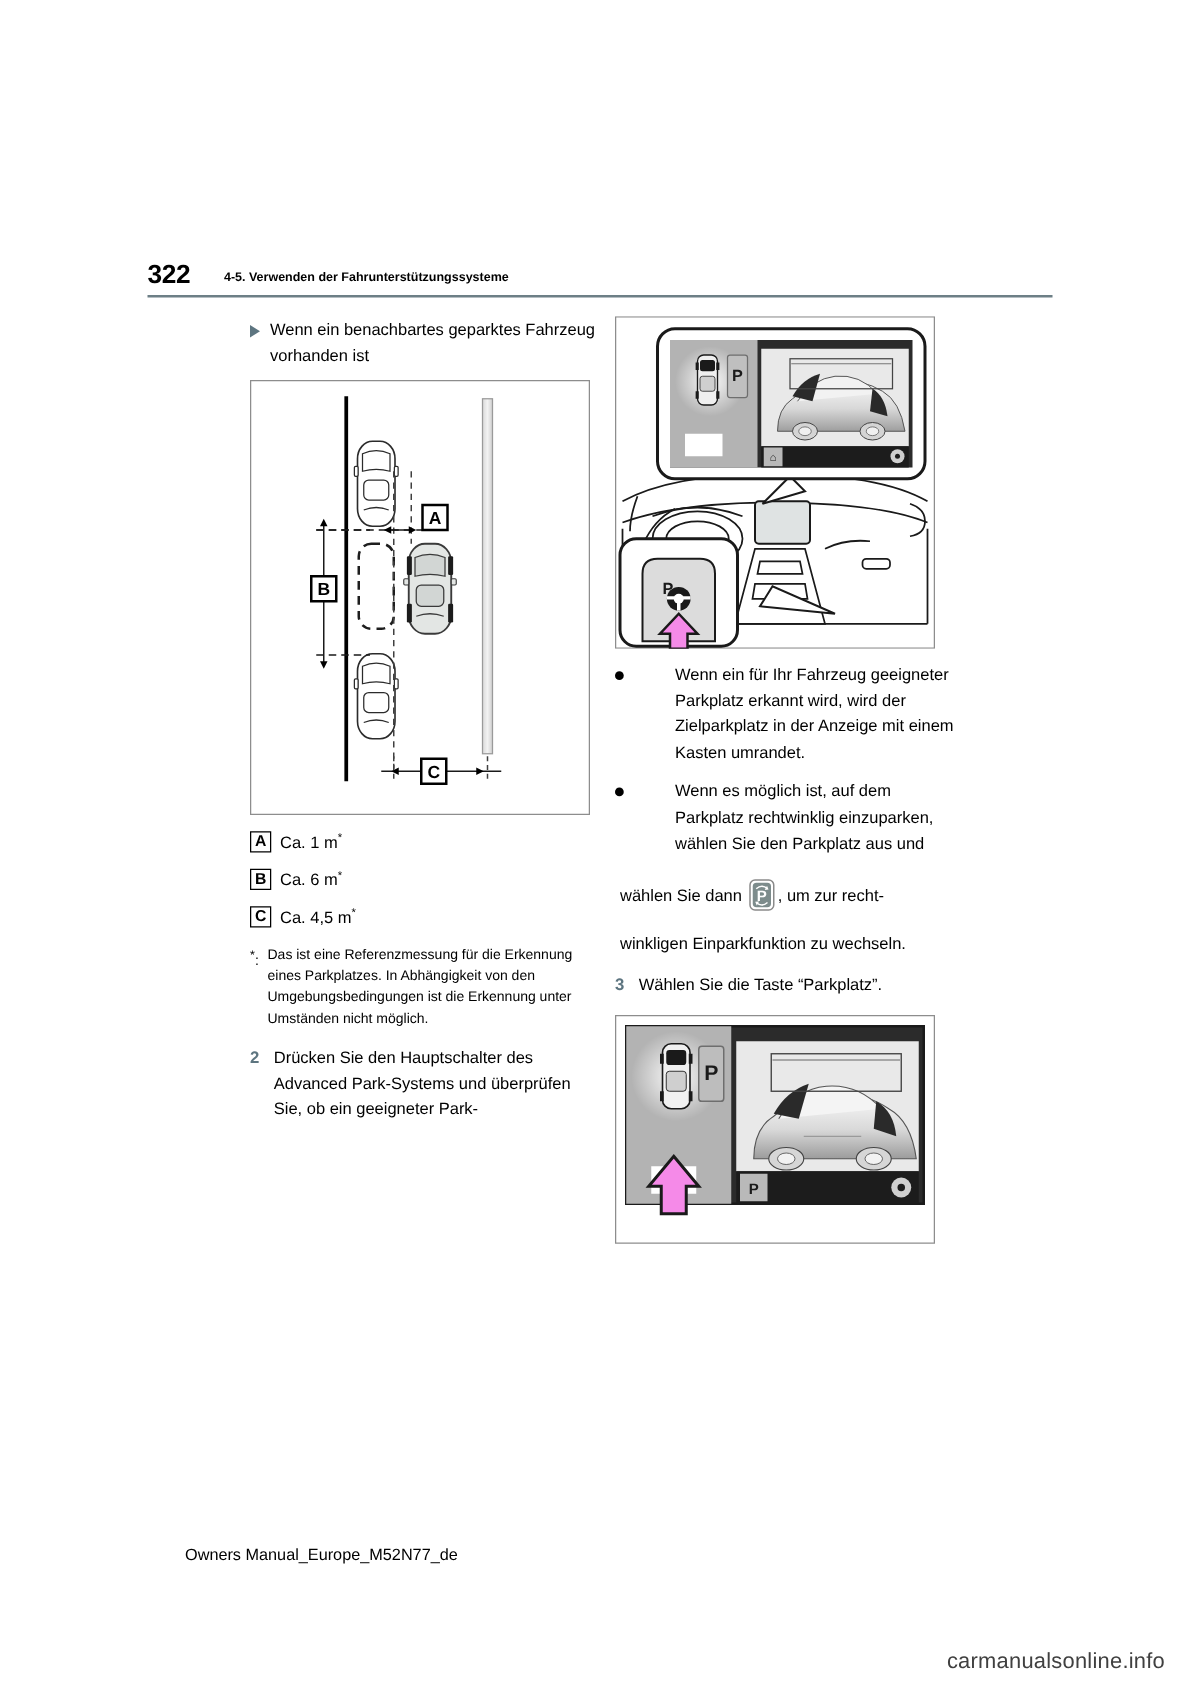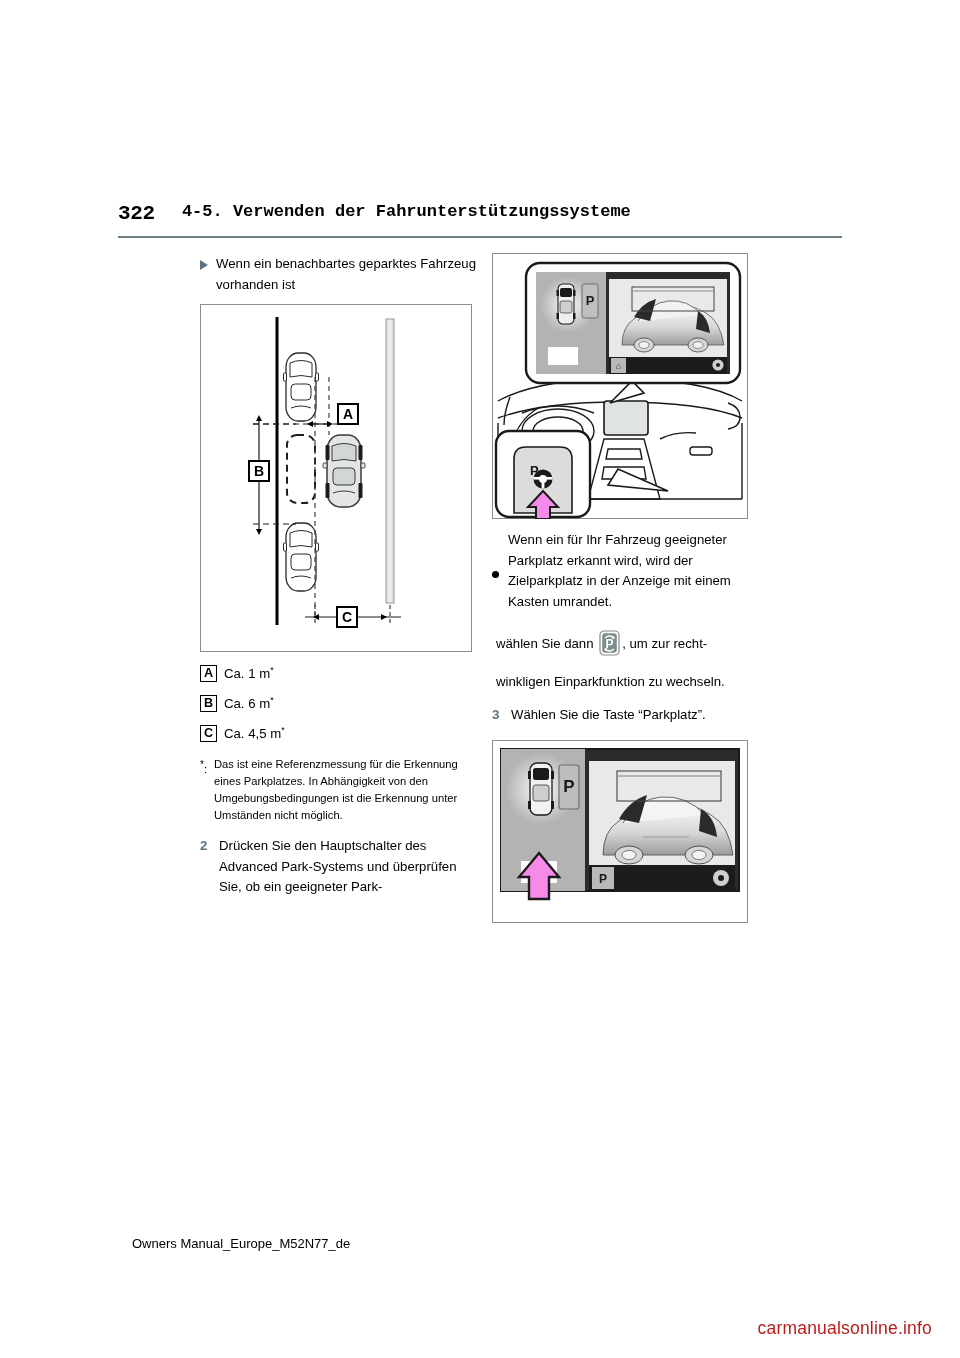--- a/index.html
+++ b/index.html
@@ -17,31 +17,30 @@
   }
 
   
   .page-header {
     position: absolute;
     left: 118px;
     top: 196px;
     width: 724px;
     height: 34px;
     display: flex;
-    align-items: center;
-    font-family: Liberation Mono, monospace;
+    align-items: flex-end;
   }
   .page-number {
     font-size: 21px;
     font-weight: bold;
     letter-spacing: -0.3px;
     line-height: 1;
   }
   .header-title {
-    font-size: 17px;
+    font-size: 10px;
     font-weight: bold;
     margin-left: 27px;
     line-height: 1;
     position: relative;
     top: -2px;
   }
   .header-rule {
     position: absolute;
     left: 118px;
     top: 236px;
@@ -77,22 +76,23 @@
     border-bottom: 5px solid transparent;
     border-left: 8px solid #5d7580;
     margin-top: 6px;
     margin-right: 8px;
   }
   .arrow-text { font-size: 13.2px; line-height: 20.6px; }
 
   
   .dot-item {
     display: flex;
-    align-items: center;
+    align-items: flex-start;
     margin-top: 11px;
+    gap: 32px;
   }
   .dot-glyph {
     flex: 0 0 auto;
     width: 7px; height: 7px;
     border-radius: 50%;
     background: #000;
     margin-top: 7px;
     margin-right: 9px;
   }
   .dot-text { font-size: 13.2px; line-height: 20.6px; }
@@ -169,30 +169,30 @@
     vertical-align: -8px;
     width: 21px;
     height: 26px;
     margin: 0 2px;
   }
   .indent-line { margin-left: 4px; }
 
   
   .footer-text {
     position: absolute;
-    left: 132px;
+    left: 148px;
     top: 1236px;
     font-size: 13px;
   }
   .watermark {
     position: absolute;
     right: 28px;
     top: 1318px;
     font-size: 17.5px;
-    color: #b91c1c;
+    color: #404040;
     letter-spacing: 0.2px;
   }
 
   svg { display: block; }
 </style>
 </head>
 <body>
 
 <div class="page-header">
   <div class="page-number">322</div>
@@ -424,20 +424,24 @@
         <polygon points="51,238 66,254 58,254 58,266 44,266 44,254 36,254" fill="#f58ae8" stroke="#1a1a1a" stroke-width="2"></polygon>
       </g>
     </svg>
   </div>
 
   <div class="dot-item">
     <span class="dot-glyph"></span>
     <span class="dot-text">Wenn ein für Ihr Fahrzeug geeigneter Parkplatz erkannt wird, wird der Zielparkplatz in der Anzeige mit einem Kasten umrandet.</span>
   </div>
 
+  <div class="dot-item">
+    <span class="dot-glyph"></span>
+    <span class="dot-text">Wenn es möglich ist, auf dem Parkplatz rechtwinklig einzuparken, wählen Sie den Parkplatz aus und</span>
+  </div>
 
   <div class="body-text indent-line" style="margin-top:18px;">
     <span>wählen Sie dann</span>
     <span class="inline-pwheel">
       <svg width="21" height="26" viewBox="0 0 21 26">
         <rect x="1" y="1" width="19" height="24" rx="4" fill="#ffffff" stroke="#8a8a8a" stroke-width="1.2"></rect>
         <rect x="3.2" y="3.2" width="14.6" height="19.6" rx="3" fill="#7d8c8c"></rect>
         <text x="10.5" y="18" font-family="Liberation Sans, sans-serif" font-size="12" font-weight="bold" text-anchor="middle" fill="#ffffff">P</text>
         <path d="M6,8 q4.5,-4 9,0" fill="none" stroke="#ffffff" stroke-width="1.2"></path>
         <polygon points="14.6,5.6 15.8,8.6 12.8,8.9" fill="#ffffff"></polygon>

